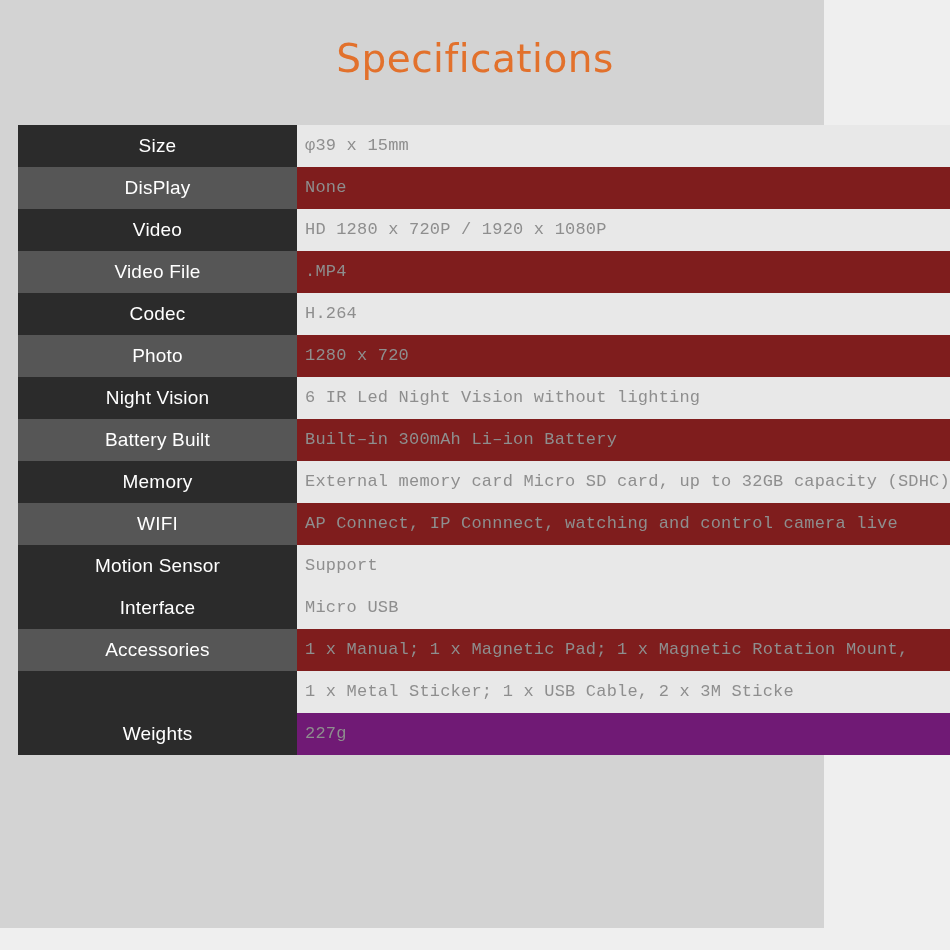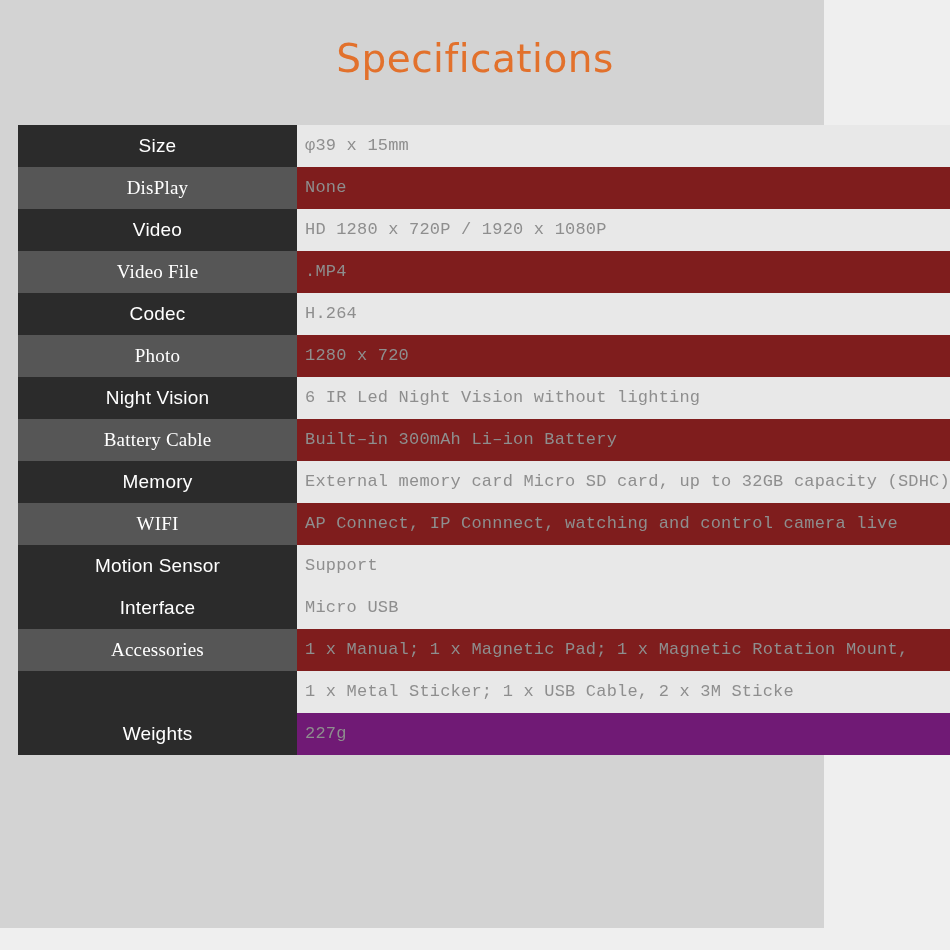--- a/index.html
+++ b/index.html
@@ -78,21 +78,21 @@
     text-align: left;
     padding-left: 26px;
     color: #8e8e8e;
     font-size: 17px;
     font-weight: 400;
     letter-spacing: 0.2px;
     font-family: Liberation Mono, monospace;
   }
   
   tr.dark td.label-cell   { background: #2b2b2b; }
-  tr.medium td.label-cell { background: #565656; font-family: Liberation Serif, serif; }
+  tr.medium td.label-cell { background: #565656; }
   
   tr.dark td.value-cell   { background: #e8e8e8; }
   tr.medium td.value-cell { background: #7f1d1d; }
   
   tr.last-row td.value-cell { background: #701a75; }
 </style>
 </head>
 <body>
 
 <div id="page">
@@ -125,21 +125,21 @@
         </tr>
         <tr class="medium">
           <td class="label-cell">Photo</td>
           <td class="value-cell">1280 x 720</td>
         </tr>
         <tr class="dark">
           <td class="label-cell">Night Vision</td>
           <td class="value-cell">6 IR Led Night Vision without lighting</td>
         </tr>
         <tr class="medium">
-          <td class="label-cell">Battery Cable</td>
+          <td class="label-cell">Battery Built</td>
           <td class="value-cell">Built–in 300mAh Li–ion Battery</td>
         </tr>
         <tr class="dark">
           <td class="label-cell">Memory</td>
           <td class="value-cell">External memory card Micro SD card, up to 32GB capacity (SDHC)</td>
         </tr>
         <tr class="medium">
           <td class="label-cell">WIFI</td>
           <td class="value-cell">AP Connect,  IP Connnect, watching and control camera live</td>
         </tr>

